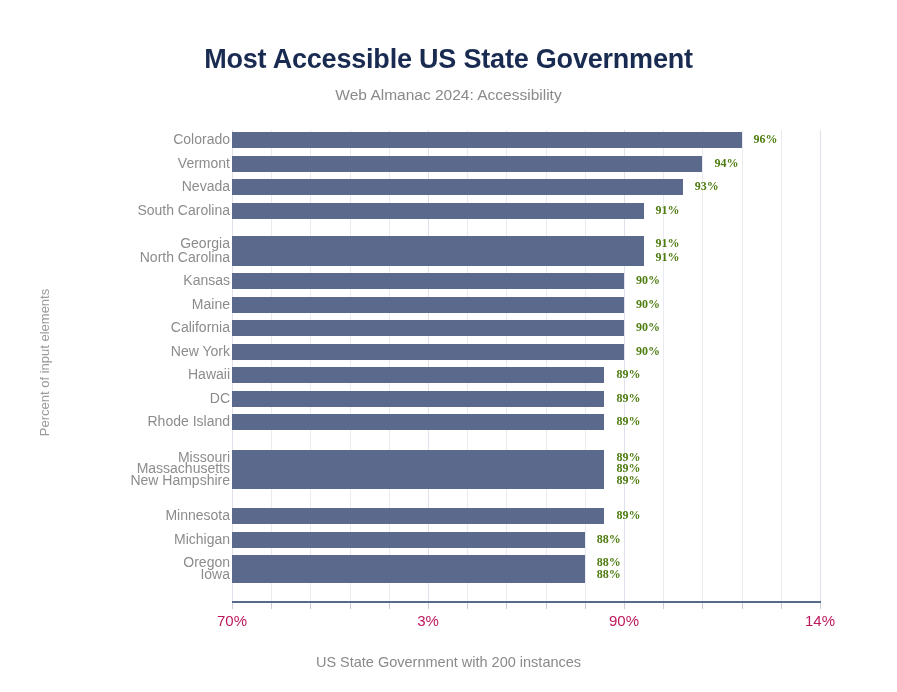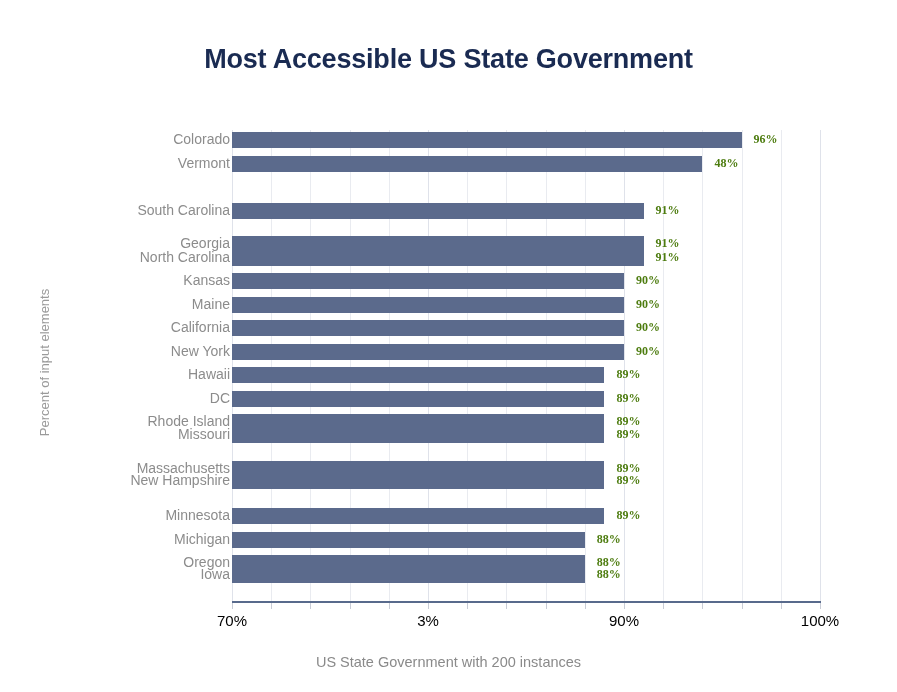--- a/index.html
+++ b/index.html
@@ -118,21 +118,21 @@
     color: #4d7c0f;
     white-space: nowrap;
     line-height: 19px;
   }
 
   
   .x-tick {
     position: absolute;
     top: 612px;
     font-size: 15px;
-    color: #000000;
+    color: #be185d;
     transform: translateX(-50%);
     white-space: nowrap;
   }
   .x-axis-title {
     position: absolute;
     left: 0;
     top: 654px;
     width: 897px;
     text-align: center;
     font-size: 14.5px;
@@ -150,20 +150,21 @@
     transform-origin: center center;
     white-space: nowrap;
   }
 </style>
 </head>
 <body>
 
 <div id="chart-root">
 
   <div class="chart-title">Most Accessible US State Government</div>
+  <div class="chart-subtitle">Web Almanac 2024: Accessibility</div>
 
   <div class="plot-area" id="plot-area">
       <div class="gridline major" style="left: 0px;"></div>
       <div class="gridline" style="left: 39.2px;"></div>
       <div class="gridline" style="left: 78.4px;"></div>
       <div class="gridline" style="left: 117.6px;"></div>
       <div class="gridline" style="left: 156.8px;"></div>
       <div class="gridline major" style="left: 196px;"></div>
       <div class="gridline" style="left: 235.2px;"></div>
       <div class="gridline" style="left: 274.4px;"></div>
@@ -181,21 +182,26 @@
 
   <div class="rows" id="rows">
       <div class="row" style="top: 0px;">
         <div class="cat-label">Colorado</div>
         <div class="bar" style="width: 509.6px; background: rgb(91, 106, 140);"></div>
         <div class="bar-value" style="left: 753.6px;">96%</div>
       </div>
       <div class="row" style="top: 23.5px;">
         <div class="cat-label">Vermont</div>
         <div class="bar" style="width: 470.4px; background: rgb(91, 106, 140);"></div>
-        <div class="bar-value" style="left: 714.4px;">48%</div>
+        <div class="bar-value" style="left: 714.4px;">94%</div>
+      </div>
+      <div class="row" style="top: 47px;">
+        <div class="cat-label">Nevada</div>
+        <div class="bar" style="width: 450.8px; background: rgb(91, 106, 140);"></div>
+        <div class="bar-value" style="left: 694.8px;">93%</div>
       </div>
       <div class="row" style="top: 70.5px;">
         <div class="cat-label">South Carolina</div>
         <div class="bar" style="width: 411.6px; background: rgb(91, 106, 140);"></div>
         <div class="bar-value" style="left: 655.6px;">91%</div>
       </div>
       <div class="row" style="top: 104px;">
         <div class="cat-label">Georgia</div>
         <div class="bar" style="width: 411.6px; background: rgb(91, 106, 140);"></div>
         <div class="bar-value" style="left: 655.6px;">91%</div>
@@ -233,21 +239,21 @@
       <div class="row" style="top: 258.5px;">
         <div class="cat-label">DC</div>
         <div class="bar" style="width: 372.4px; background: rgb(91, 106, 140);"></div>
         <div class="bar-value" style="left: 616.4px;">89%</div>
       </div>
       <div class="row" style="top: 282px;">
         <div class="cat-label">Rhode Island</div>
         <div class="bar" style="width: 372.4px; background: rgb(91, 106, 140);"></div>
         <div class="bar-value" style="left: 616.4px;">89%</div>
       </div>
-      <div class="row" style="top: 295px;">
+      <div class="row" style="top: 318px;">
         <div class="cat-label">Missouri</div>
         <div class="bar" style="width: 372.4px; background: rgb(91, 106, 140);"></div>
         <div class="bar-value" style="left: 616.4px;">89%</div>
       </div>
       <div class="row" style="top: 329px;">
         <div class="cat-label">Massachusetts</div>
         <div class="bar" style="width: 372.4px; background: rgb(91, 106, 140);"></div>
         <div class="bar-value" style="left: 616.4px;">89%</div>
       </div>
       <div class="row" style="top: 341px;">
@@ -274,21 +280,21 @@
         <div class="cat-label">Iowa</div>
         <div class="bar" style="width: 352.8px; background: rgb(91, 106, 140);"></div>
         <div class="bar-value" style="left: 596.8px;">88%</div>
       </div>
     </div>
 
   <div id="xticks">
       <div class="x-tick" style="left: 232px;">70%</div>
       <div class="x-tick" style="left: 428px;">3%</div>
       <div class="x-tick" style="left: 624px;">90%</div>
-      <div class="x-tick" style="left: 820px;">100%</div>
+      <div class="x-tick" style="left: 820px;">14%</div>
       <div class="tick-mark" style="left: 232px;"></div>
       <div class="tick-mark" style="left: 271.2px;"></div>
       <div class="tick-mark" style="left: 310.4px;"></div>
       <div class="tick-mark" style="left: 349.6px;"></div>
       <div class="tick-mark" style="left: 388.8px;"></div>
       <div class="tick-mark" style="left: 428px;"></div>
       <div class="tick-mark" style="left: 467.2px;"></div>
       <div class="tick-mark" style="left: 506.4px;"></div>
       <div class="tick-mark" style="left: 545.6px;"></div>
       <div class="tick-mark" style="left: 584.8px;"></div>

